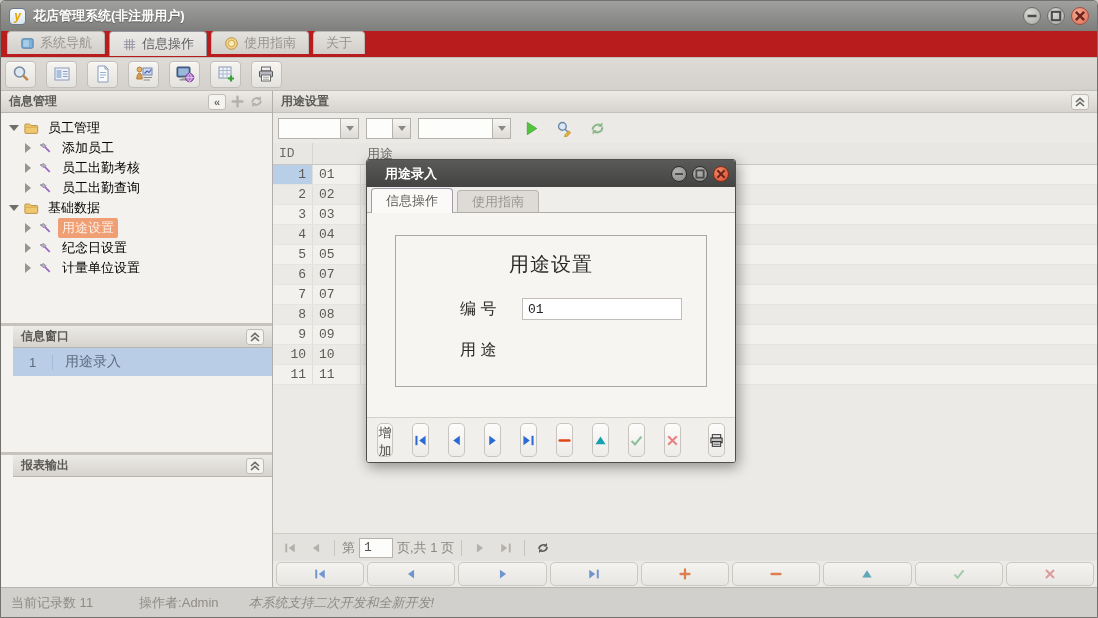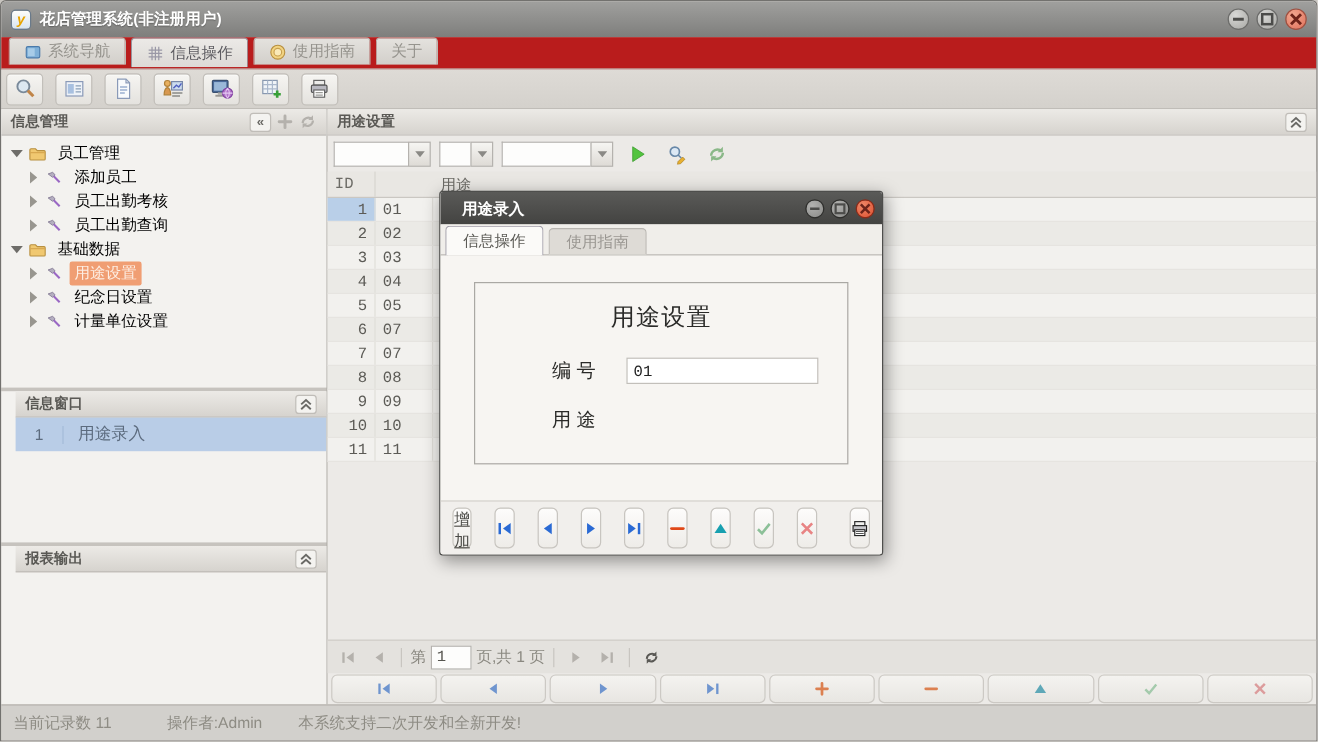--- a/index.html
+++ b/index.html
@@ -104,38 +104,38 @@
   .pg-refresh { color:#5a5955; cursor:pointer; }
 
   
   .bottom-nav { height:26px; flex:0 0 26px; display:flex; gap:3px; padding:1px 3px; }
   .navbtn { flex:1; border:1px solid #ccc9c4; border-radius:5px; background:linear-gradient(#f4f3f0,#e8e6e2); display:flex; align-items:center; justify-content:center; cursor:pointer; }
   .navbtn svg { width:14px; height:14px; }
   .bottom-nav .c-blue{color:#6f95cf} .bottom-nav .c-orange{color:#dc8050} .bottom-nav .c-teal{color:#5fa8b8} .bottom-nav .c-green{color:#a4caac} .bottom-nav .c-red{color:#dc9c9c}
 
   
   .statusbar { height:30px; flex:0 0 30px; background:#d2d0cc; border-top:1px solid #b8b5b0; display:flex; align-items:center; color:#8e8c84; font-size:13px; }
-  .st-records { margin-left:10px; } .st-operator { margin-left:46px; } .st-message { margin-left:30px; }
+  .st-records { margin-left:10px; } .st-operator { margin-left:46px; } .st-message { margin-left:30px;font-style:italic; }
 
   
   .dialog { position:absolute; left:365px; top:158px; width:370px; height:304px; background:#f6f4f1; border:1px solid #4e4e4c; border-radius:3px; box-shadow:2px 4px 14px rgba(0,0,0,.4); display:flex; flex-direction:column; z-index:10; overflow:hidden; }
   .dlg-title { height:27px; flex:0 0 27px; background:linear-gradient(#5a5a58,#434341); color:#fff; font-weight:bold; font-size:13px; display:flex; align-items:center; padding:0 6px 0 18px; }
   .dlg-controls { margin-left:auto; display:flex; gap:5px; }
   .dbtn { width:16px; height:16px; border-radius:50%; border:1px solid #2e2e2c; background:radial-gradient(circle at 35% 30%,#b2b2b0,#8a8a88); display:flex; align-items:center; justify-content:center; cursor:pointer; }
   .dbtn.close { background:radial-gradient(circle at 35% 30%,#f08868,#dc5030); border-color:#8a2a18; }
   .dlg-tabs { height:26px; flex:0 0 26px; background:#f0eeea; border-bottom:1px solid #b0ada8; display:flex; align-items:flex-end; padding:0 4px; }
   .dtab { height:22px; padding:0 14px; display:flex; align-items:center; margin-right:4px; border:1px solid #b8b5b0; border-bottom:none; border-radius:4px 4px 0 0; background:#dedbd6; color:#9a9792; cursor:pointer; }
   .dtab.active { background:#fbfaf8; border-color:#a09da8; color:#5c5b56; height:25px; margin-bottom:-1px; z-index:2; position:relative; }
   .dlg-content { flex:1; background:#f7f5f2; }
   .formbox { width:312px; height:152px; margin:22px auto 0; border:1px solid #aaa8a4; background:#f7f5f2; }
   .form-heading { text-align:center; margin-top:15px; font-size:20px; color:#2a2a28; letter-spacing:1px; }
   .frow { display:flex; align-items:center; margin:20px 0 0 64px; }
   .frow .flabel { width:62px; font-size:16px; color:#2a2a28; }
   .frow input { width:160px; height:22px; border:1px solid #c2bfba; background:#fff; padding:0 5px; font-family:"Liberation Mono","DejaVu Sans Mono",monospace; font-size:13px; color:#222; }
-  .dlg-btnbar { height:45px; flex:0 0 45px; background:#f1efec; border-top:1px solid #d4d1cc; display:flex; align-items:center; padding:0 10px; gap:19px;text-decoration:underline; }
+  .dlg-btnbar { height:45px; flex:0 0 45px; background:#f1efec; border-top:1px solid #d4d1cc; display:flex; align-items:center; padding:0 10px; gap:19px; }
   .dlg-add { height:34px; width:52px; border:1px solid #c8c5c0; border-radius:5px; background:linear-gradient(#fdfcfb,#eeece8); color:#4a4a46; font-size:13px; cursor:pointer; }
   .dlg-ibtn { height:34px; width:29px; border:1px solid #c8c5c0; border-radius:5px; background:linear-gradient(#fdfcfb,#eeece8); display:flex; align-items:center; justify-content:center; cursor:pointer; }
   .dlg-ibtn svg { width:15px; height:15px; }
   .dlg-ibtn.sep { margin-left:8px; width:34px; }
   .dlg-btnbar .c-blue{color:#2a6ad4} .dlg-btnbar .c-minus{color:#e04818} .dlg-btnbar .c-teal{color:#18a0b0} .dlg-btnbar .c-green{color:#8cc098} .dlg-btnbar .c-red{color:#e88484} .dlg-btnbar .c-dark{color:#333}
 </style>
 </head>
 <body>
 
 <div class="app">

